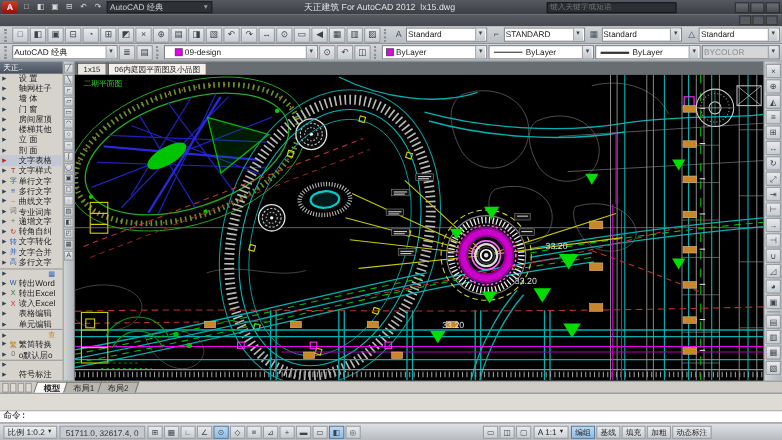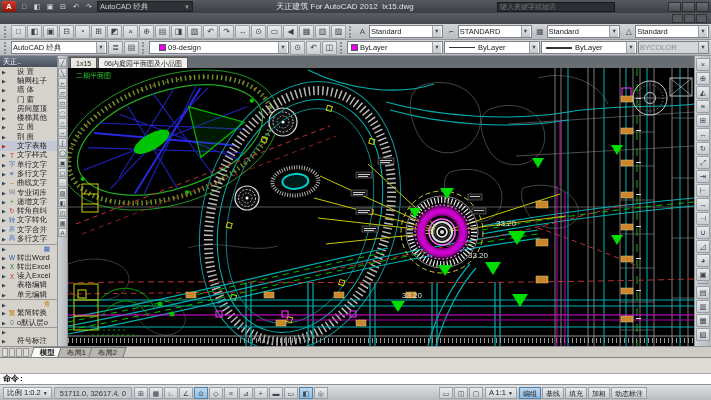--- a/index.html
+++ b/index.html
@@ -88,21 +88,21 @@
   .laynav span { font-size:5.5px; color:#333; background:#dedbd5; border:1px solid #999; padding:0 2px; height:9px; line-height:8px; }
   .ltab { padding:0 7px; height:10px; line-height:10px; border:1px solid #777; border-bottom:none; background:#b9b6b0;
     color:#222; transform:skewX(-18deg); margin-right:-4px; }
   .ltab i { display:inline-block; transform:skewX(18deg); font-style:normal; }
   .ltab.active { background:#fbfaf7; font-weight:bold; }
 
   
   .cmd { height:27px; display:flex; flex-direction:column; border-top:1px solid #7d8288; flex:0 0 27px;
     font-family:"Liberation Mono","DejaVu Sans Mono",monospace; font-size:8px; }
   .cmd-hist { flex:1; background:#dedbd4; color:#1a1a1a; padding:0 3px; border-bottom:1px solid #aaa; line-height:9px; }
-  .cmd-line { height:10px; background:#fff; color:#111; padding:0 3px; line-height:10px;font-weight:bold; }
+  .cmd-line { height:10px; background:#fff; color:#111; padding:0 3px; line-height:10px; }
 
   
   .status { height:16px; background:linear-gradient(#dfe2e5,#b7bbbf); display:flex; align-items:center;
     font-size:7.5px; color:#222; padding:0 3px; gap:2px; flex:0 0 16px; border-top:1px solid #8f9296; }
   .scale-btn { display:flex; align-items:center; gap:2px; padding:0 3px; height:12px; background:linear-gradient(#eef0f2,#cdd1d4);
     border:1px solid #9aa0a5; }
   .coords { background:#c7cbcf; border:1px solid #9aa0a5; height:12px; line-height:11px; padding:0 5px; color:#333; }
   .stgl { width:14px; height:12px; background:linear-gradient(#e9ebed,#c9ccd0); border:1px solid #9aa0a5;
     text-align:center; font-size:7px; line-height:11px; color:#3d444a; }
   .stgl.pressed { background:linear-gradient(#bcd8f0,#8fbde4); border-color:#5580a8; }

